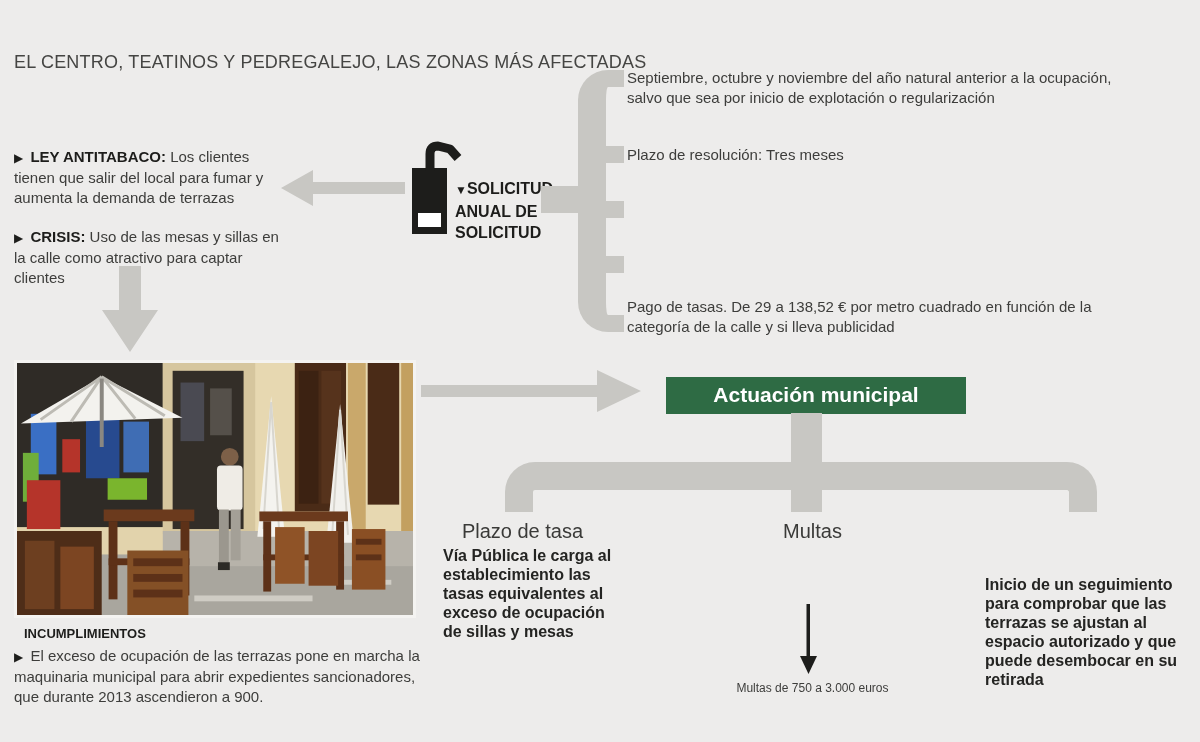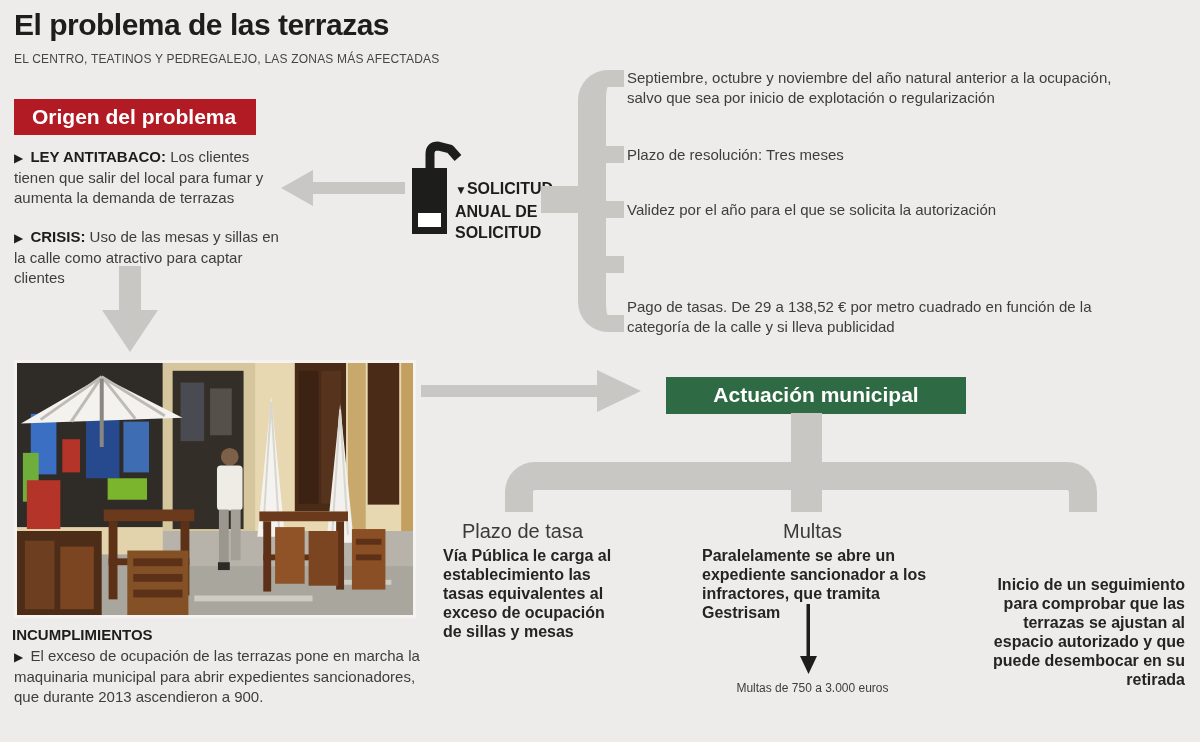--- a/index.html
+++ b/index.html
@@ -6,36 +6,36 @@
     --bg:#edeceb; --gray:#c8c7c3; --red:#b21b24; --green:#2e6b44;
     --ink:#1d1d1b; --body:#3d3d3b;
   }
   *{margin:0;padding:0;box-sizing:border-box;}
   html,body{background:#fff;}
   body{font-family:"Liberation Sans",sans-serif;color:var(--body);}
   #stage{position:relative;width:1200px;height:742px;background:var(--bg);overflow:hidden;}
   .abs{position:absolute;}
 
   .title{left:14px;top:8px;font-size:30px;font-weight:700;color:var(--ink);letter-spacing:-.5px;}
-  .subtitle{left:14px;top:52px;font-size:12px;color:#454543;letter-spacing:.2px;}
+  .subtitle{left:14px;top:52px;font-size:18px;color:#454543;letter-spacing:.2px;}
 
   .badge{font-weight:700;color:#fff;display:inline-block;line-height:1;}
   .badge-red{left:14px;top:99px;background:var(--red);font-size:21px;padding:7px 20px 8px 18px;}
   .badge-green{left:666px;top:377px;background:var(--green);font-size:21px;padding:7px 0 9px 0;width:300px;text-align:center;}
 
   .para{font-size:15px;line-height:20px;color:var(--body);}
   .para .b{font-weight:700;color:var(--ink);}
   .tri{color:var(--ink);font-size:12px;margin-right:3px;}
   .p-ley{left:14px;top:147px;width:278px;}
   .p-crisis{left:14px;top:227px;width:278px;}
 
   .photo{left:14px;top:360px;width:402px;height:258px;border:3px solid #f4f3f1;background:#d9cba6;}
   .photo svg{display:block;width:100%;height:100%;}
 
-  .incump-title{left:12px;top:626px;font-size:15px;font-weight:700;color:var(--ink);}
+  .incump-title{left:24px;top:626px;font-size:13px;font-weight:700;color:var(--ink);}
   .incump-text{left:14px;top:646px;width:412px;font-size:15px;line-height:20px;}
 
   .solicitud{left:455px;top:178px;width:120px;font-size:16px;line-height:21px;font-weight:700;color:var(--ink);}
   .solicitud .mark{font-size:12px;}
 
   .connector{left:541px;top:186px;width:40px;height:27px;background:var(--gray);}
 
   .req-bracket{left:578px;top:70px;width:46px;height:262px;
     border-left:28px solid var(--gray);border-top:17px solid var(--gray);
     border-bottom:17px solid var(--gray);border-radius:30px 0 0 30px;}
@@ -48,34 +48,32 @@
     border-right:28px solid var(--gray);border-radius:30px 30px 0 0;}
   .tree-stub{left:791px;top:413px;width:31px;height:99px;background:var(--gray);}
 
   .col-title{font-size:20px;color:#3a3a38;text-align:center;line-height:23px;}
   .col-text{font-size:16px;font-weight:700;line-height:19px;color:#242422;}
   .ct1{left:440px;top:520px;width:165px;}
   .cb1{left:443px;top:546px;width:170px;}
   .ct2{left:700px;top:520px;width:225px;}
   .cb2{left:702px;top:546px;width:250px;}
   .ct3{left:985px;top:518px;width:200px;}
-  .cb3{left:985px;top:575px;width:200px;text-align:right;}
+  .cb3{left:985px;top:575px;width:200px;}
   .multas-note{left:700px;top:681px;width:225px;font-size:12px;text-align:center;color:var(--body);}
 
   svg.shape{display:block;}
 </style>
 </head>
 <body>
 
 <div id="stage">
 
-  <h1 class="abs title">El problema de las terrazas</h1>
   <div class="abs subtitle">EL CENTRO, TEATINOS Y PEDREGALEJO, LAS ZONAS MÁS AFECTADAS</div>
 
-  <div class="abs badge badge-red">Origen del problema</div>
 
   <p class="abs para p-ley"><span class="tri">▶</span> <span class="b">LEY ANTITABACO:</span> <span>Los clientes tienen que salir del local para fumar y aumenta la demanda de terrazas</span></p>
 
   <p class="abs para p-crisis"><span class="tri">▶</span> <span class="b">CRISIS:</span> <span>Uso de las mesas y sillas en la calle como atractivo para captar clientes</span></p>
 
   <svg class="abs shape" style="left:100px;top:266px" width="60" height="88" viewBox="0 0 60 88">
     <polygon points="19,0 41,0 41,44 58,44 30,86 2,44 19,44" fill="#c8c7c3"></polygon>
   </svg>
 
   <svg class="abs shape" style="left:281px;top:166px" width="124" height="44" viewBox="0 0 124 44">
@@ -95,21 +93,20 @@
   </div>
 
   <div class="abs connector"></div>
   <div class="abs req-bracket"></div>
   <div class="abs req-stub" style="top:146px"></div>
   <div class="abs req-stub" style="top:201px"></div>
   <div class="abs req-stub" style="top:256px"></div>
 
   <div class="abs req-item" style="top:68px">Septiembre, octubre y noviembre del año natural anterior a la ocupación, salvo que sea por inicio de explotación o regularización</div>
   <div class="abs req-item" style="top:145px">Plazo de resolución: Tres meses</div>
-  <div class="abs req-item" style="top:200px">Validez por el año para el que se solicita la autorización</div>
   <div class="abs req-item" style="top:297px">Pago de tasas. De 29 a 138,52 € por metro cuadrado en función de la categoría de la calle y si lleva publicidad</div>
 
   <div class="abs photo">
     <svg viewBox="0 0 402 258" preserveAspectRatio="none">
       <rect width="402" height="258" fill="#e2d3ac"></rect>
 
       <rect x="0" y="0" width="148" height="168" fill="#2f2b26"></rect>
       <rect x="14" y="52" width="26" height="62" fill="#3a6fc4"></rect>
       <rect x="6" y="92" width="16" height="50" fill="#6fae3a"></rect>
       <rect x="46" y="78" width="18" height="34" fill="#b5342a"></rect>
@@ -183,21 +180,20 @@
 
   <div class="abs badge badge-green">Actuación municipal</div>
 
   <div class="abs tree-stub"></div>
   <div class="abs tree-bar"></div>
 
   <div class="abs col-title ct1">Plazo de tasa</div>
   <div class="abs col-text cb1">Vía Pública le carga al establecimiento las tasas equivalentes al exceso de ocupación de sillas y mesas</div>
 
   <div class="abs col-title ct2">Multas</div>
-  <div class="abs col-text cb2">Paralelamente se abre un expediente sancionador a los infractores, que tramita Gestrisam</div>
   <svg class="abs shape" style="left:796px;top:604px" width="24" height="72" viewBox="0 0 24 72">
     <rect x="10.5" y="0" width="3.5" height="54" fill="#1d1d1b"></rect>
     <polygon points="4,52 21,52 12.5,70" fill="#1d1d1b"></polygon>
   </svg>
   <div class="abs multas-note">Multas de 750 a 3.000 euros</div>
 
   <div class="abs col-text cb3">Inicio de un seguimiento para comprobar que las terrazas se ajustan al espacio autorizado y que puede desembocar en su retirada</div>
 
 </div>
 

